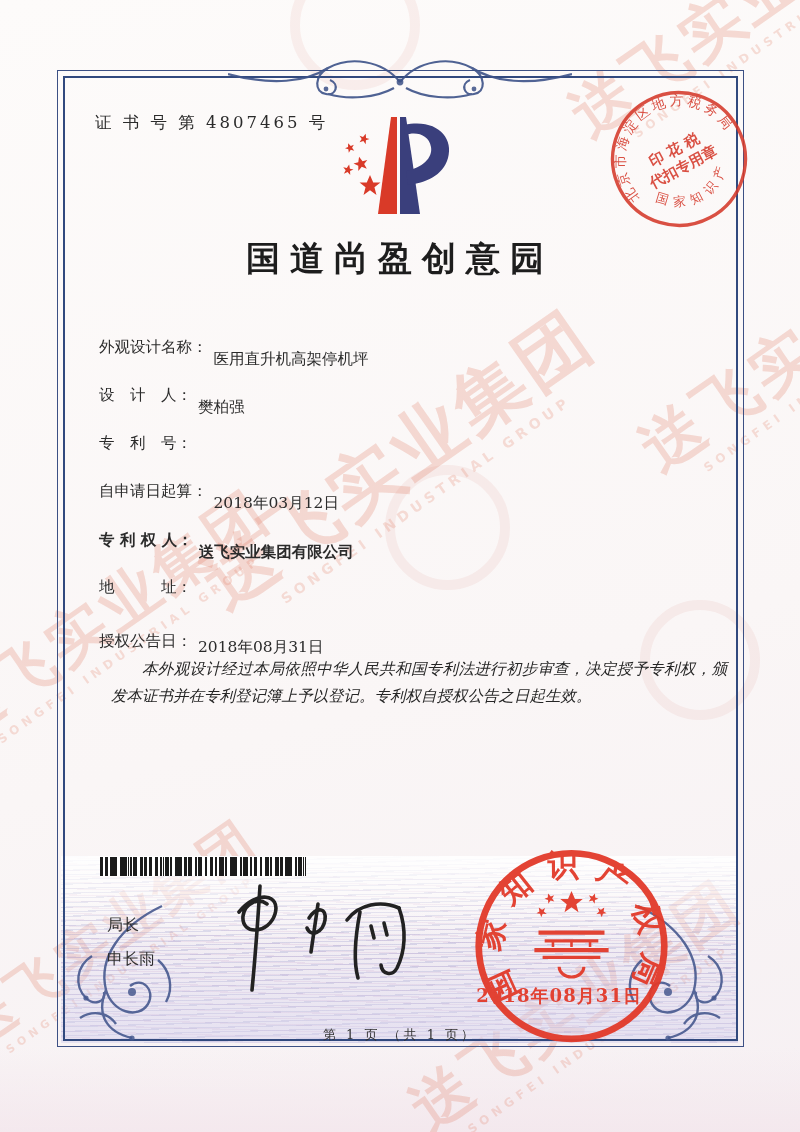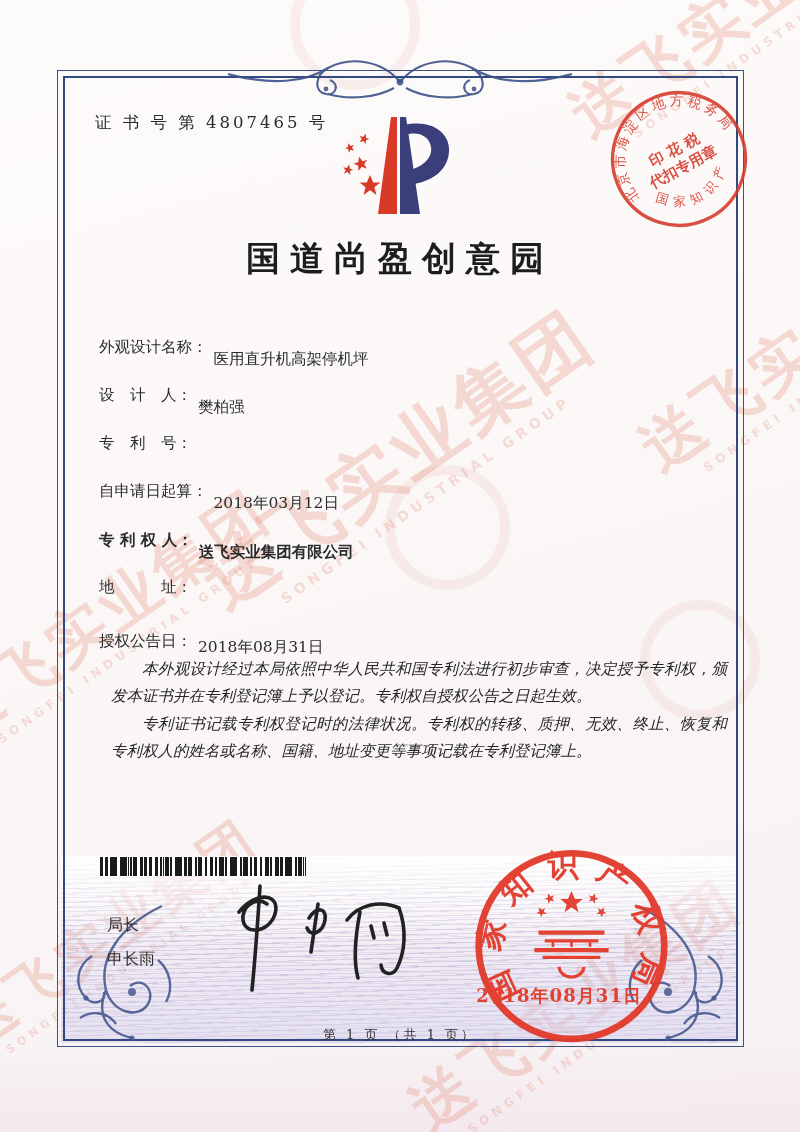--- a/index.html
+++ b/index.html
@@ -209,21 +209,20 @@
 <div class="abs field f5">
   <span class="lbl">地　　　址：</span>
 </div>
 <div class="abs field f6">
   <span class="lbl">授权公告日：</span>
   <span class="val">2018年08月31日</span>
 </div>
 
 <div class="abs body-text">
   <p>本外观设计经过本局依照中华人民共和国专利法进行初步审查，决定授予专利权，颁发本证书并在专利登记簿上予以登记。专利权自授权公告之日起生效。</p>
-  <p>专利证书记载专利权登记时的法律状况。专利权的转移、质押、无效、终止、恢复和专利权人的姓名或名称、国籍、地址变更等事项记载在专利登记簿上。</p>
 </div>
 
 <div class="abs barcode"></div>
 
 <div class="abs signer">
   <div>局长</div>
   <div>申长雨</div>
 </div>
 
 <svg class="abs sig-svg" width="230" height="125" viewBox="0 0 230 125">

